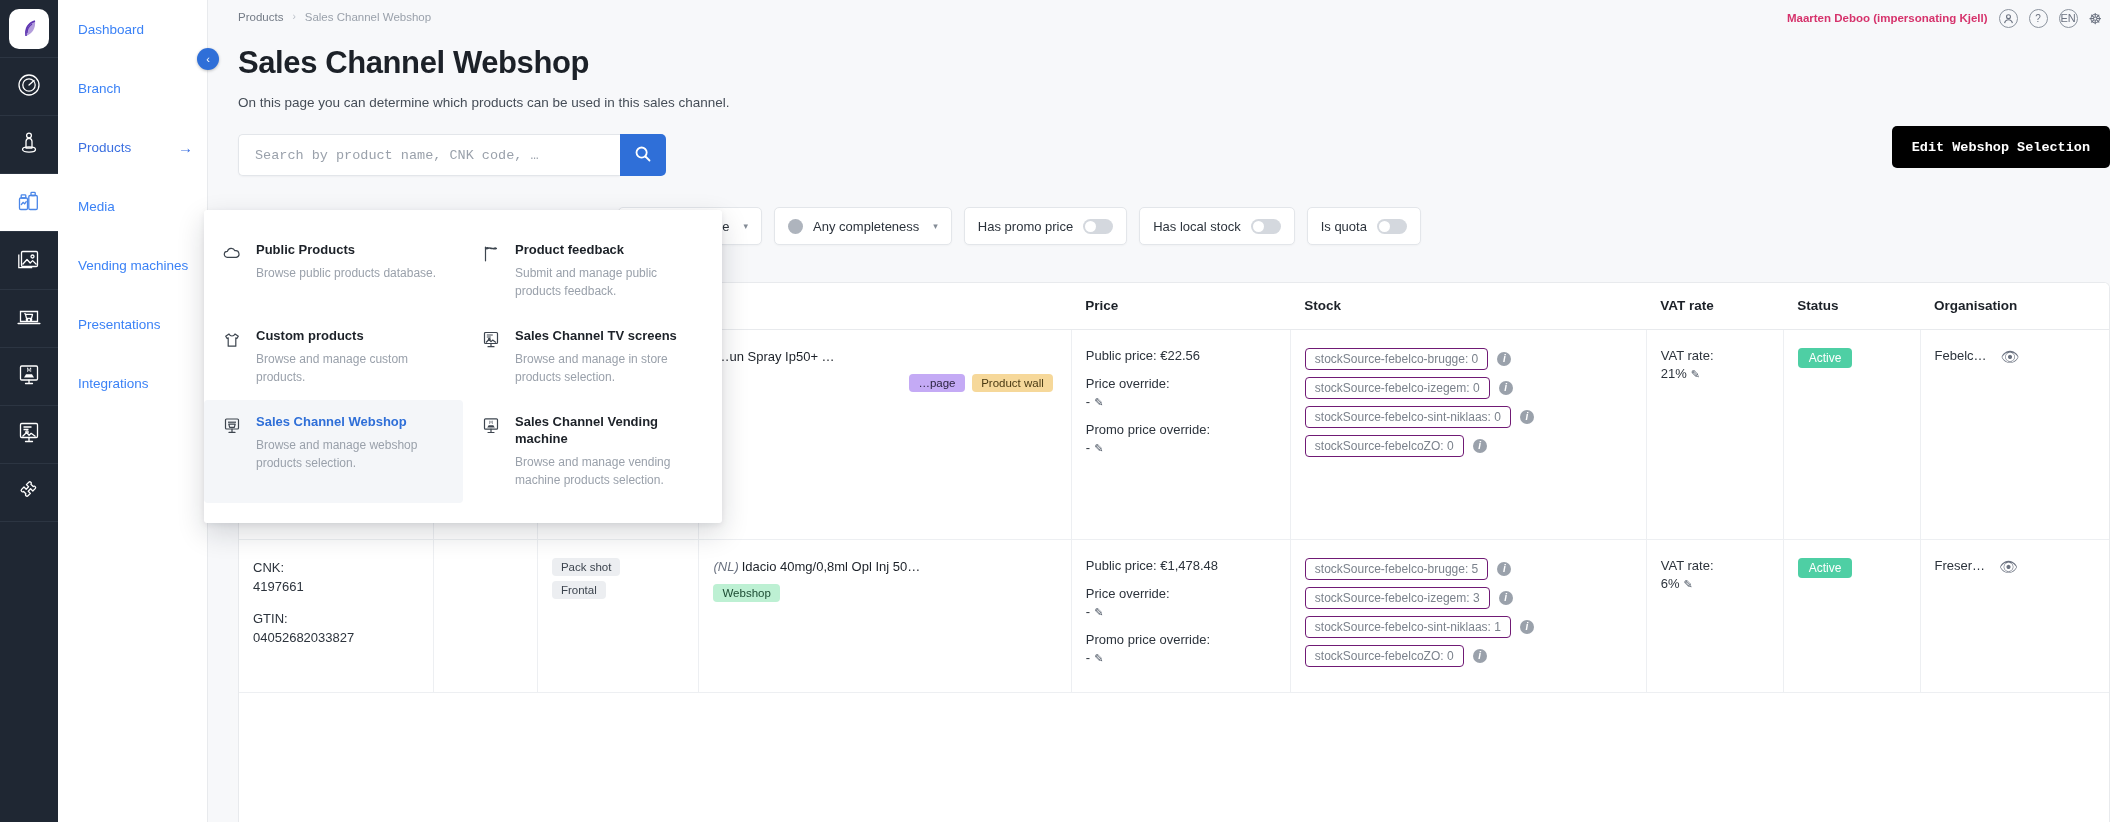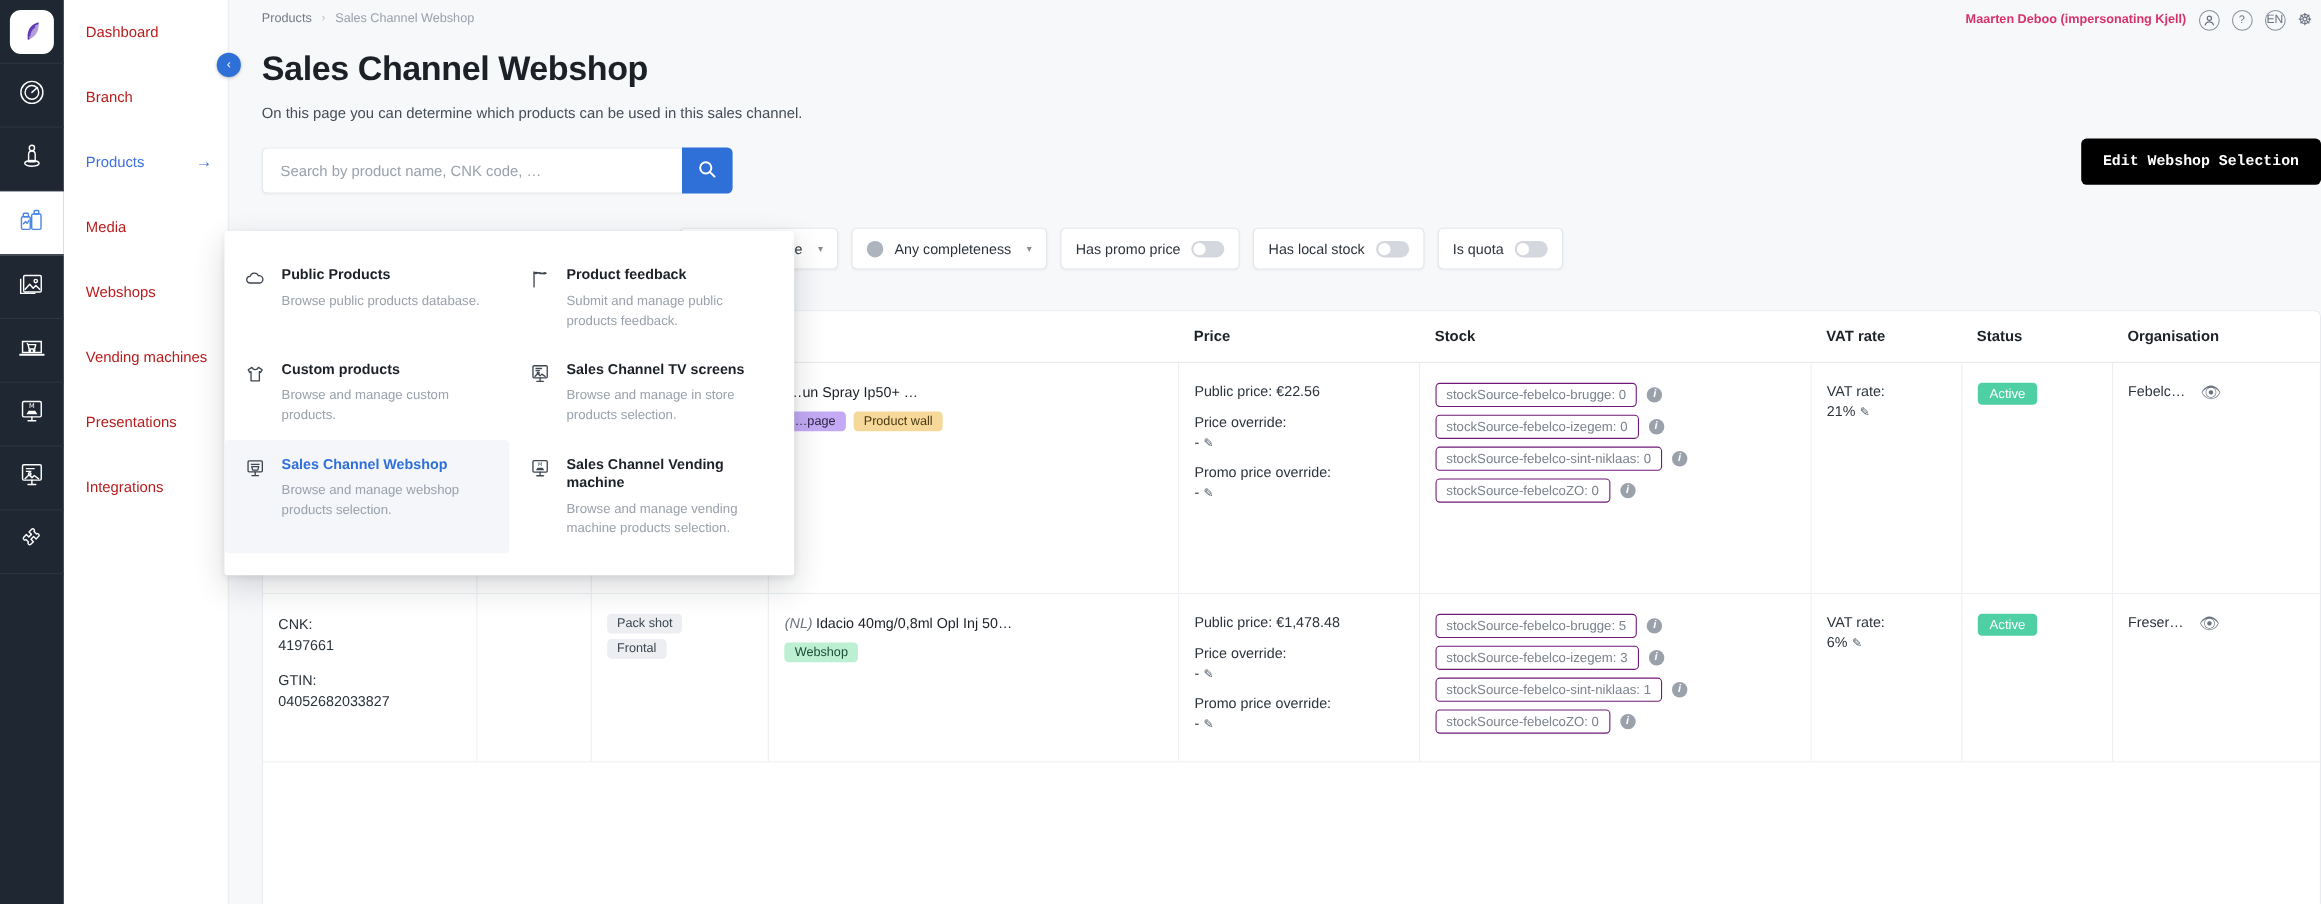--- a/index.html
+++ b/index.html
@@ -40,21 +40,21 @@
     height: 58px; display: flex; align-items: center; padding-left: 20px;
   }
   .brand-word {
     font-family: "DejaVu Serif", serif;
     font-style: italic; font-weight: 700; font-size: 25px;
     color: #1c2128; letter-spacing: -0.6px;
     transform: skewX(-6px);
   }
   .nav-item {
     height: 59px; display: flex; align-items: center;
-    padding: 0 14px 0 20px; font-size: 13.5px; color: #b91c1c;
+    padding: 0 14px 0 20px; font-size: 13.5px; color: #3b82f6;
     white-space: nowrap; cursor: pointer;
   }
   .nav-item.active { color: #3b6fe0; }
   .nav-arrow { margin-left: auto; color: #3b6fe0; font-size: 15px; }
   #collapse-btn {
     position: absolute; left: 197px; top: 48px;
     width: 22px; height: 22px; border-radius: 50%;
     background: #2f6fd8; color: #fff; font-size: 11px;
     display: flex; align-items: center; justify-content: center;
     z-index: 60; cursor: pointer; box-shadow: 0 1px 3px rgba(0,0,0,.25);
@@ -99,21 +99,21 @@
   #search-box {
     width: 382px; height: 42px; background: #fff;
     border: 1px solid #e3e6ea; border-right: none;
     border-radius: 5px 0 0 5px;
     display: flex; align-items: center; padding: 0 16px;
     box-shadow: 0 1px 2px rgba(16,24,40,.04);
   }
   #search-input {
     border: none; outline: none; width: 100%; font-size: 13.5px;
     color: #1c2128; background: transparent;
-    font-family: Liberation Sans, sans-serif;
+    font-family: Liberation Mono, monospace;
   }
   #search-input::placeholder { color: #9aa1ab; }
   #search-btn {
     width: 46px; height: 42px; background: #2f6fd8;
     border-radius: 0 5px 5px 0; border: none; cursor: pointer;
     display: flex; align-items: center; justify-content: center;
   }
 
   #edit-sel-btn {
     position: absolute; right: 0px; top: 126px;
@@ -337,23 +337,20 @@
     </div>
     <div class="nav-item">
       <span>Branch</span>
     </div>
     <div class="nav-item active">
       <span>Products</span>
       <span class="nav-arrow">→</span>
     </div>
     <div class="nav-item">
       <span>Media</span>
-    </div>
-    <div class="nav-item">
-      <span>Webshops</span>
     </div>
     <div class="nav-item">
       <span>Vending machines</span>
     </div>
     <div class="nav-item">
       <span>Presentations</span>
     </div>
     <div class="nav-item">
       <span>Integrations</span>
     </div>
@@ -467,21 +464,21 @@
                 <div class="cnk-line">GTIN:</div>
                 <div class="cnk-line">3661434008382</div>
               </div>
             </td>
             <td></td>
             <td></td>
             <td>
               <div class="prod-name">
                 <span class="nl"></span><span>…un Spray Ip50+ …</span>
               </div>
-              <div style="margin-top:8px;">
+              <div style="margin-top:8px;text-align:right;">
                 <span class="tag tag-purple">…page</span>
                 <span class="tag tag-amber">Product wall</span>
               </div>
             </td>
             <td>
               <div class="price-line">Public price: €22.56</div>
               <div class="price-line">
                 <span>Price override:</span>
                 <span class="price-val"><span>-</span><span class="pencil">✎</span></span>
               </div>

